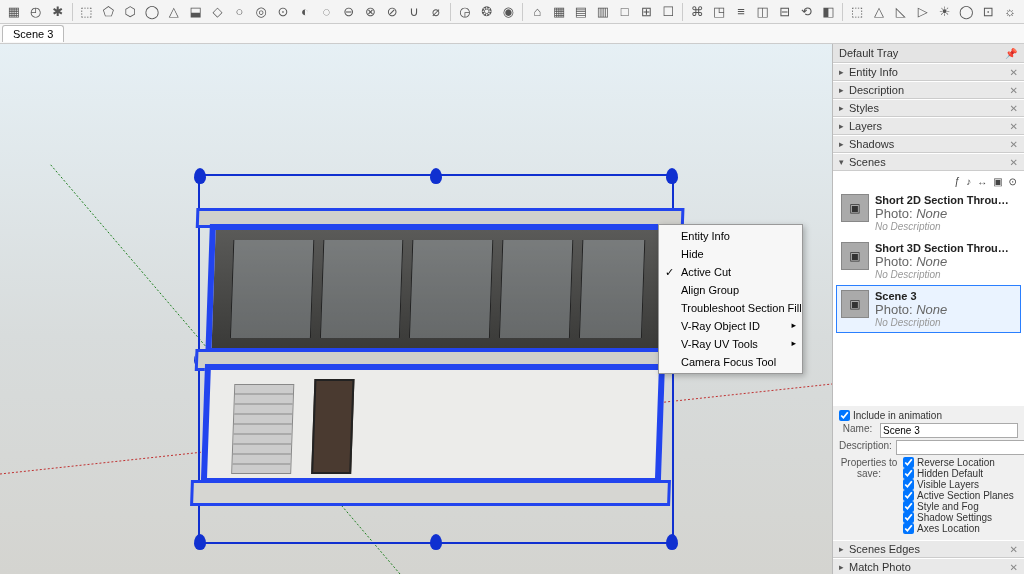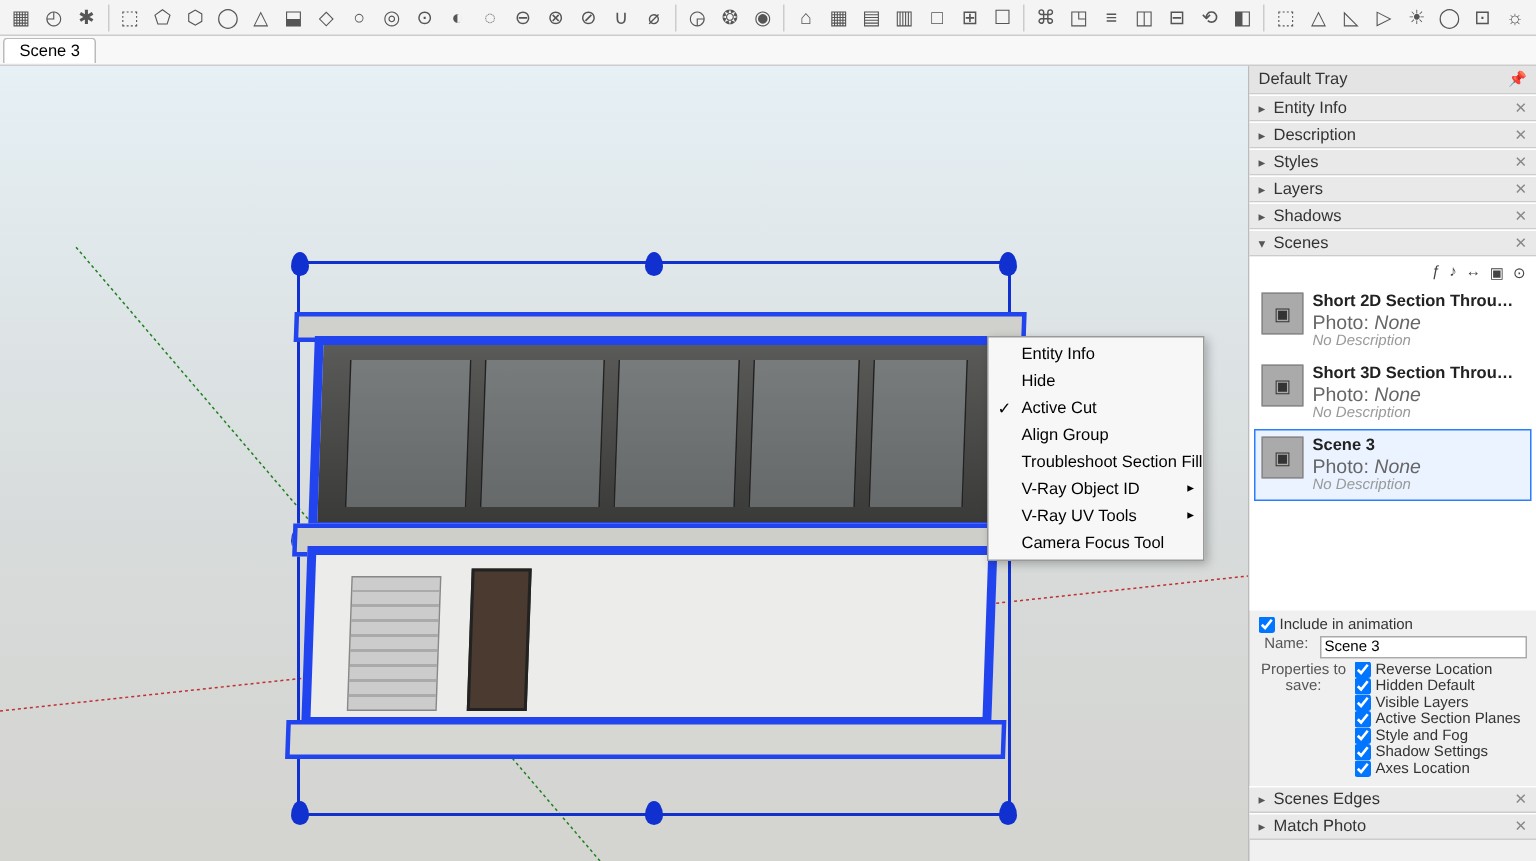--- a/index.html
+++ b/index.html
@@ -250,20 +250,24 @@
     <div class="scene-props">
       <div class="chk">
           <input type="checkbox" checked="" style="">
           <span>Include in animation</span>
         </div>
       <div class="row">
           <span class="lbl">Name:</span>
           <input type="text" value="Scene 3" style="">
         </div>
       <div class="row">
+          <span class="lbl">Description:</span>
+          <input type="text" style="">
+        </div>
+      <div class="row">
         <span class="lbl">Properties to save:</span>
         <div id="prop-checks">
             <div class="chk">
               <input type="checkbox" checked="" style="">
               <span>Reverse Location</span>
             </div>
             <div class="chk">
               <input type="checkbox" checked="" style="">
               <span>Hidden Default</span>
             </div>

